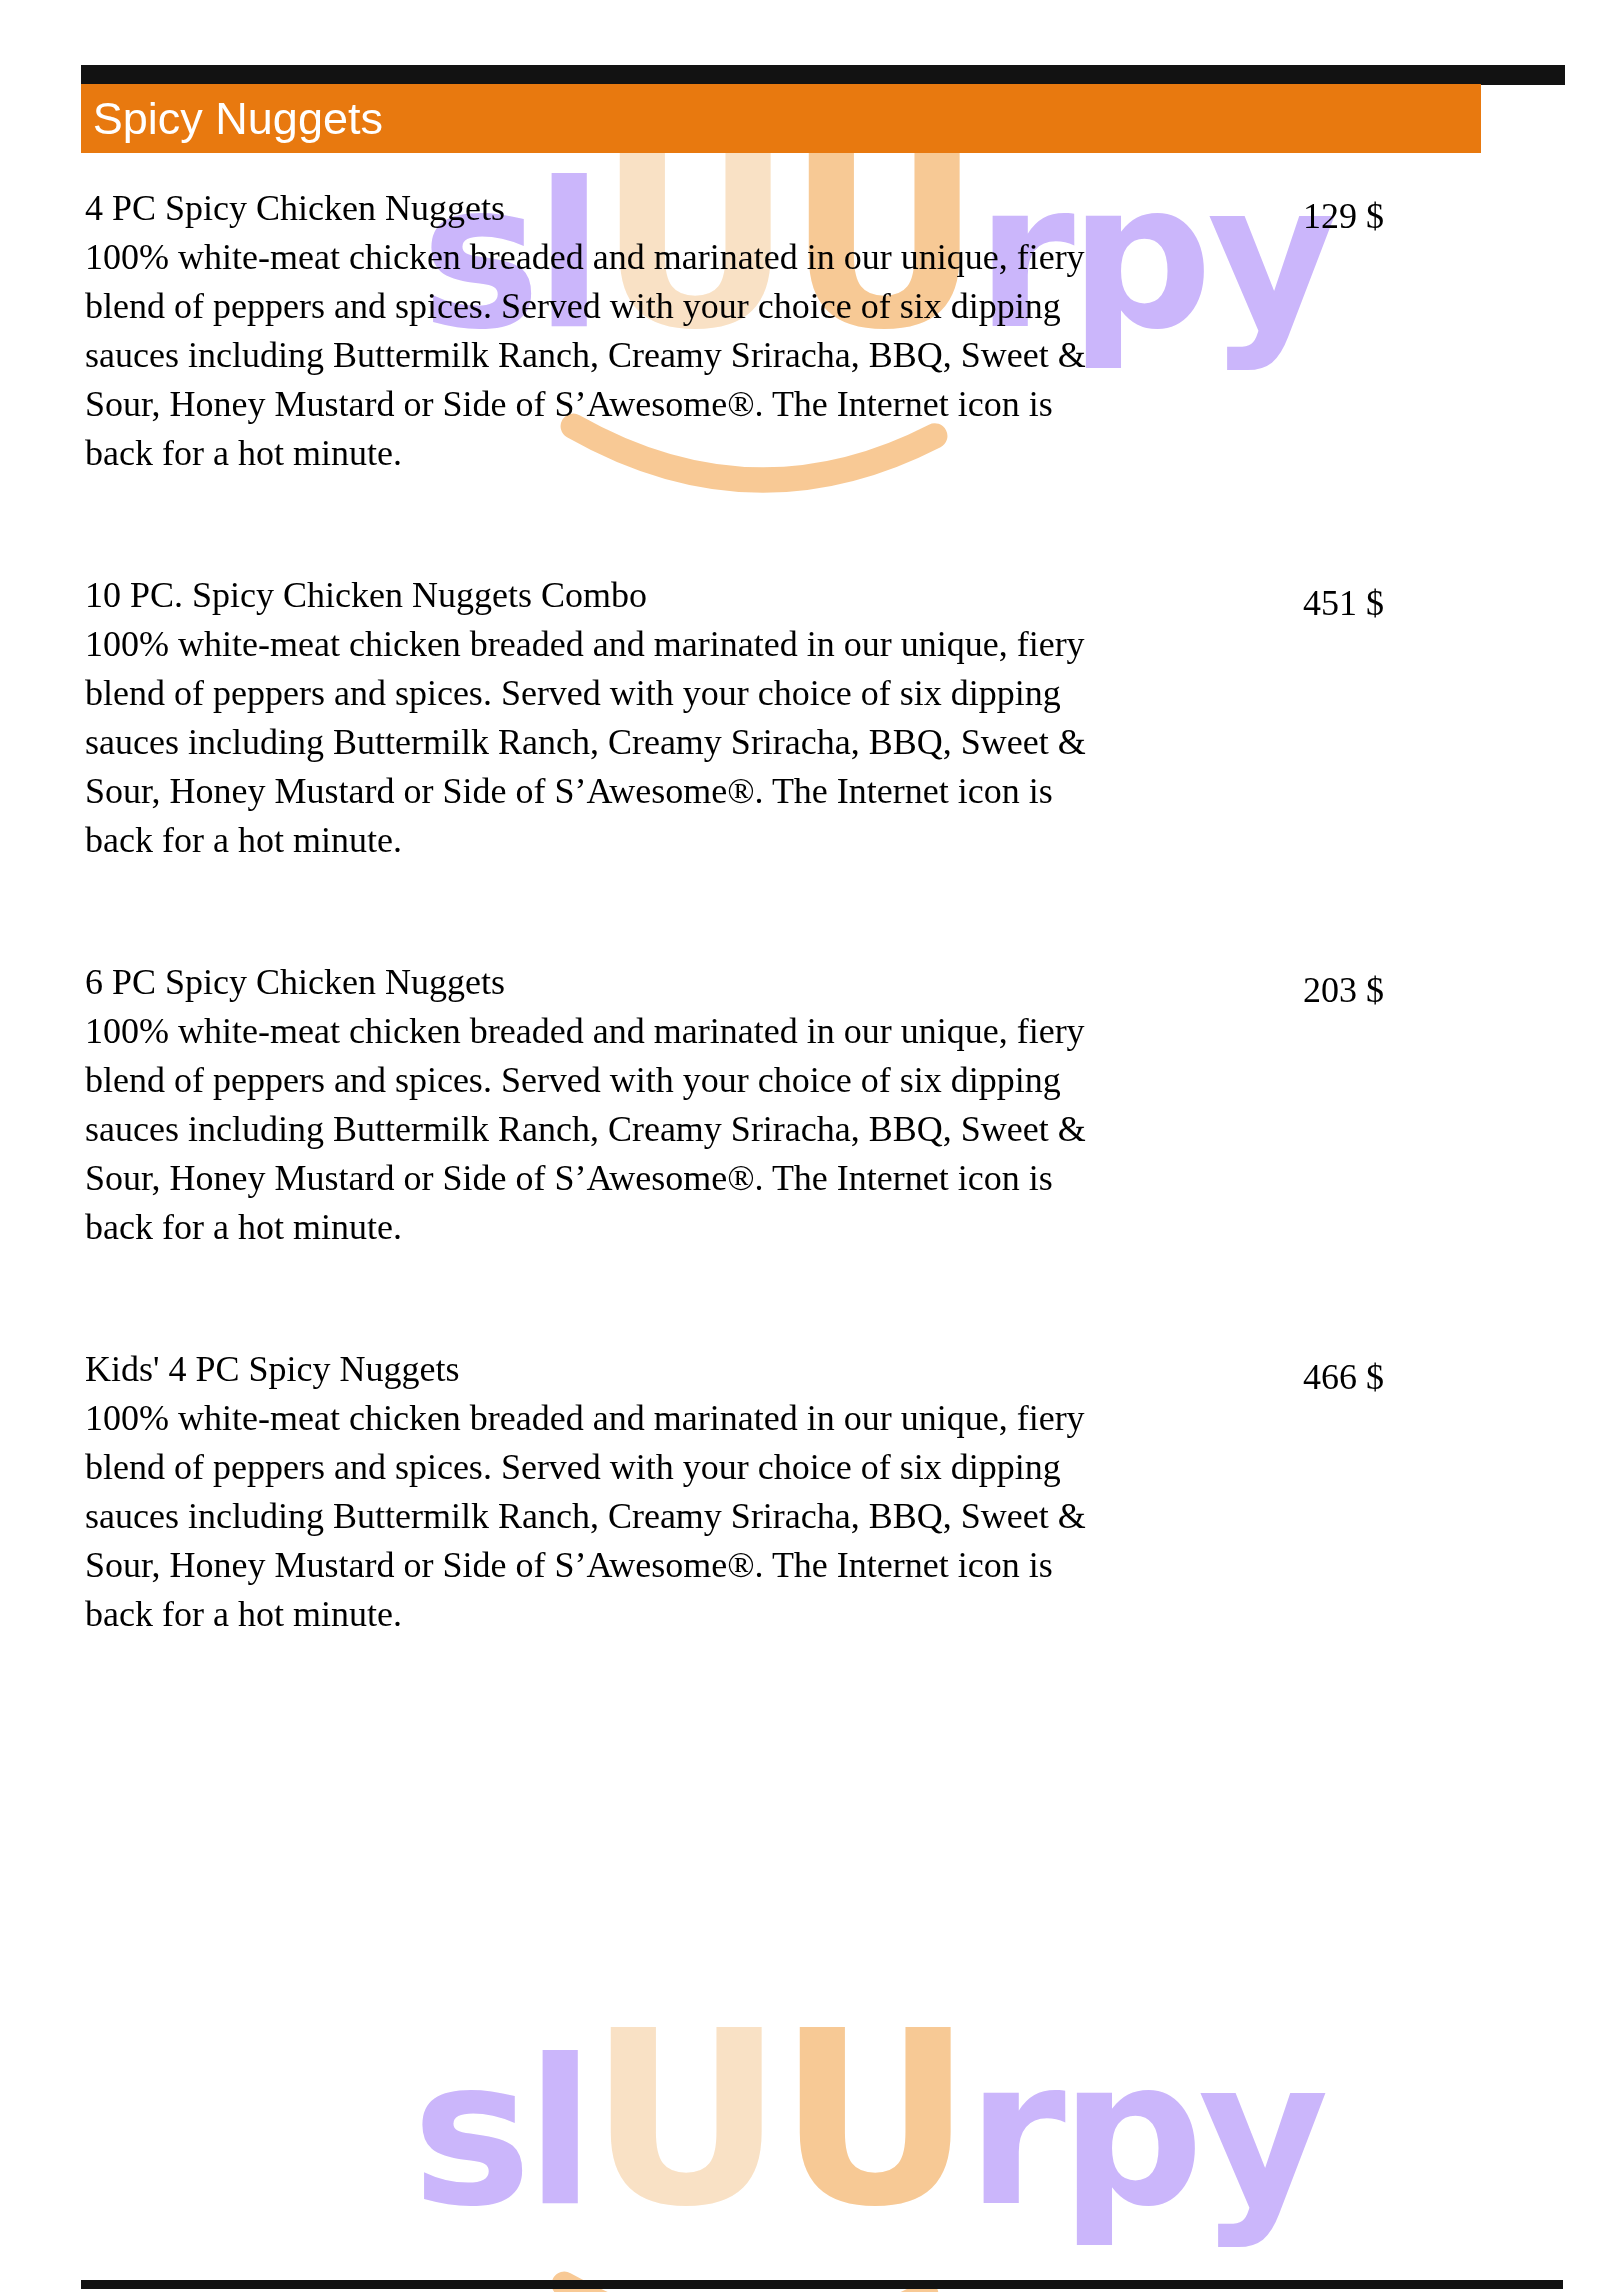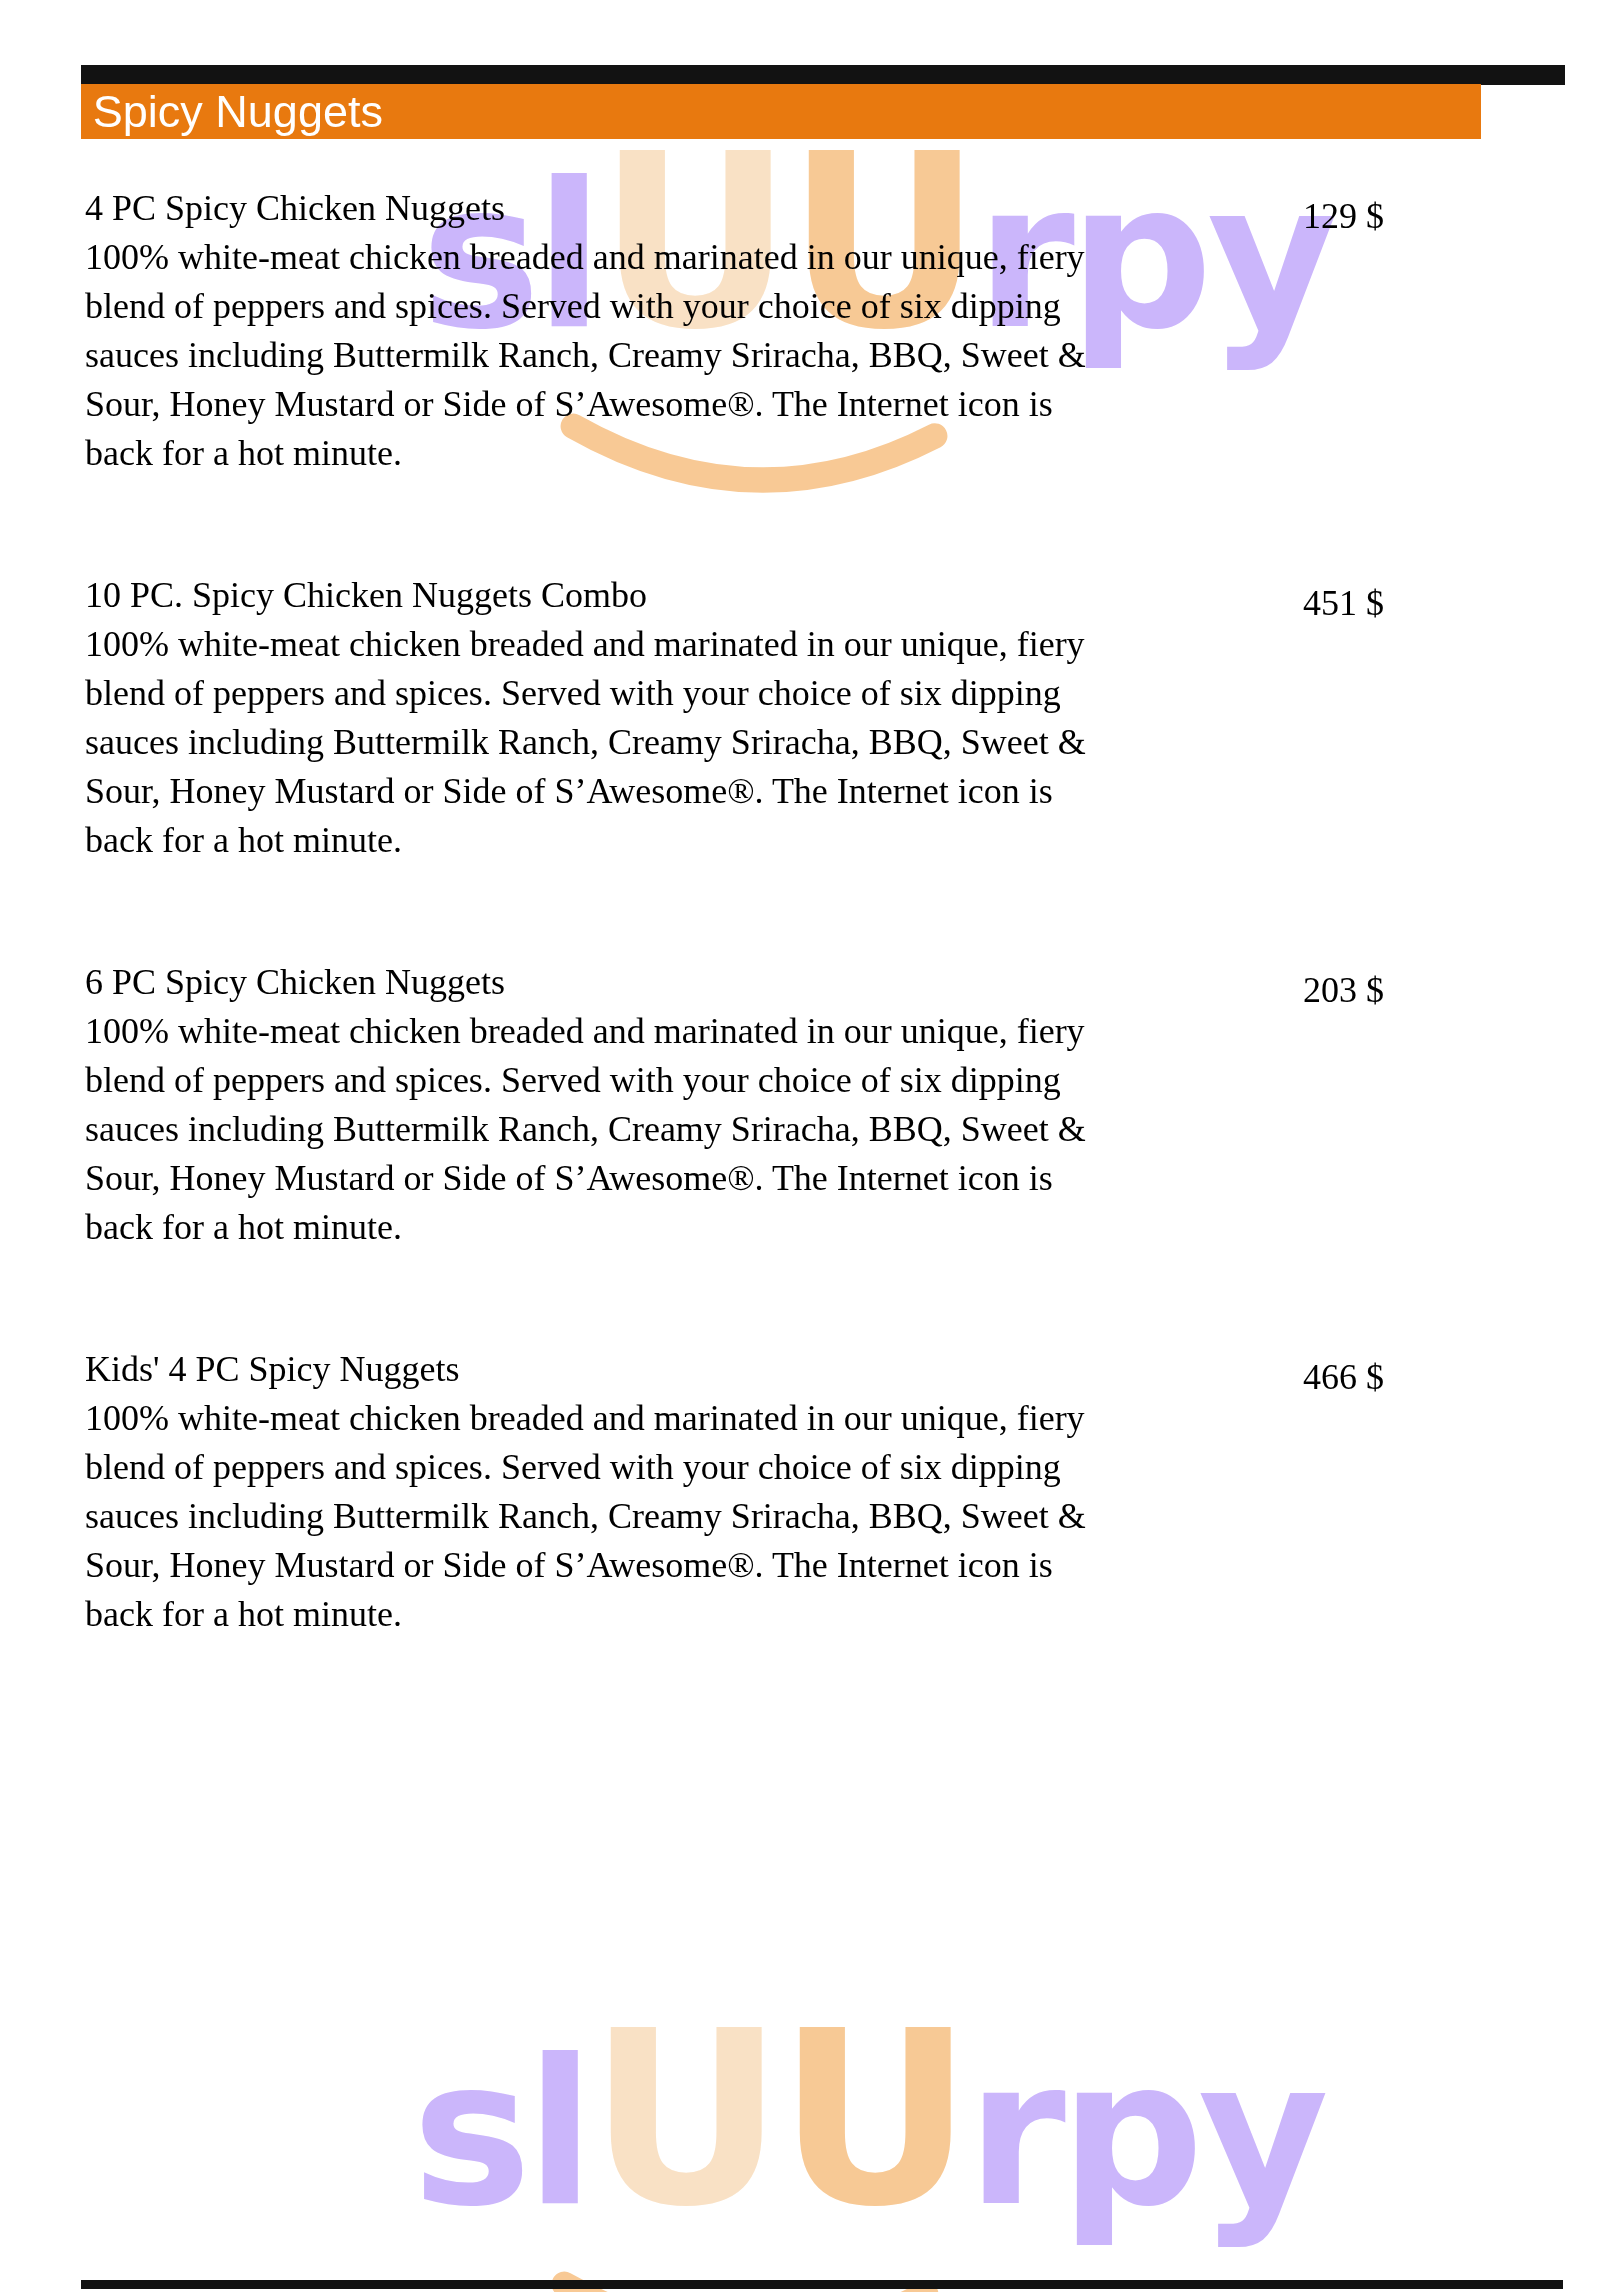--- a/index.html
+++ b/index.html
@@ -47,21 +47,21 @@
     left: 81px; top: 2280px;
     width: 1482px; height: 8.8px;
     background: #121212;
     z-index: 1;
   }
 
   
   .section-header {
     position: absolute;
     left: 81px; top: 84px;
-    width: 1400px; height: 55px;
+    width: 1400px; height: 69px;
     background: #e8790f;
     z-index: 1;
     display: flex;
     align-items: center;
   }
   .section-title {
     font-family: "Liberation Sans", sans-serif;
     font-size: 45px;
     color: #ffffff;
     padding-left: 11.8px;

